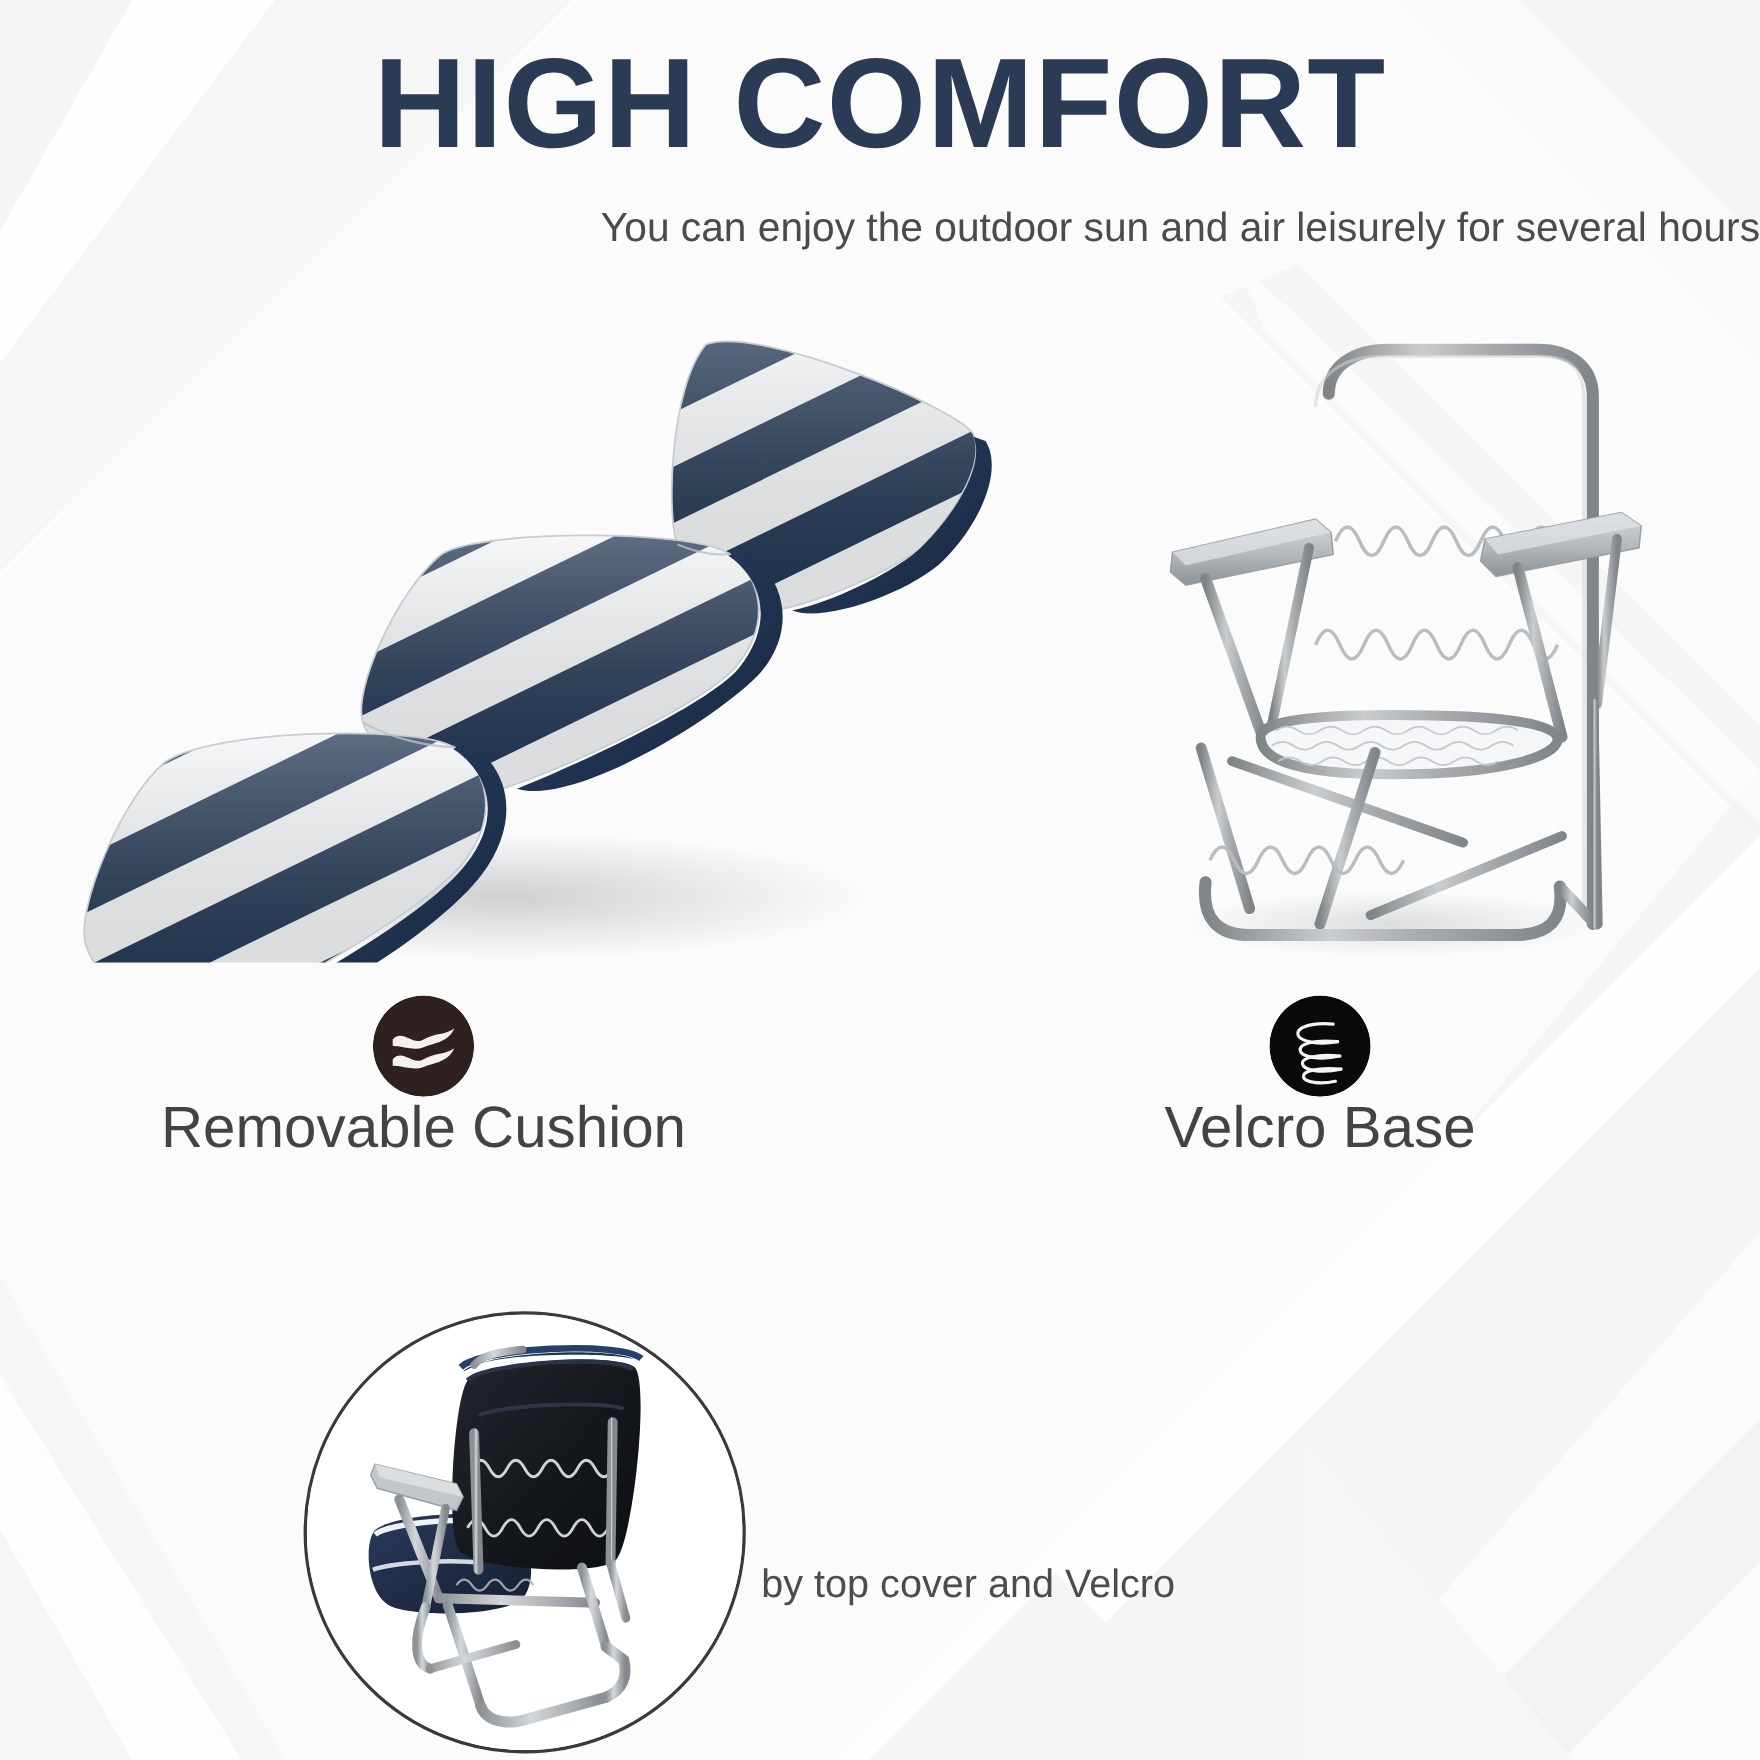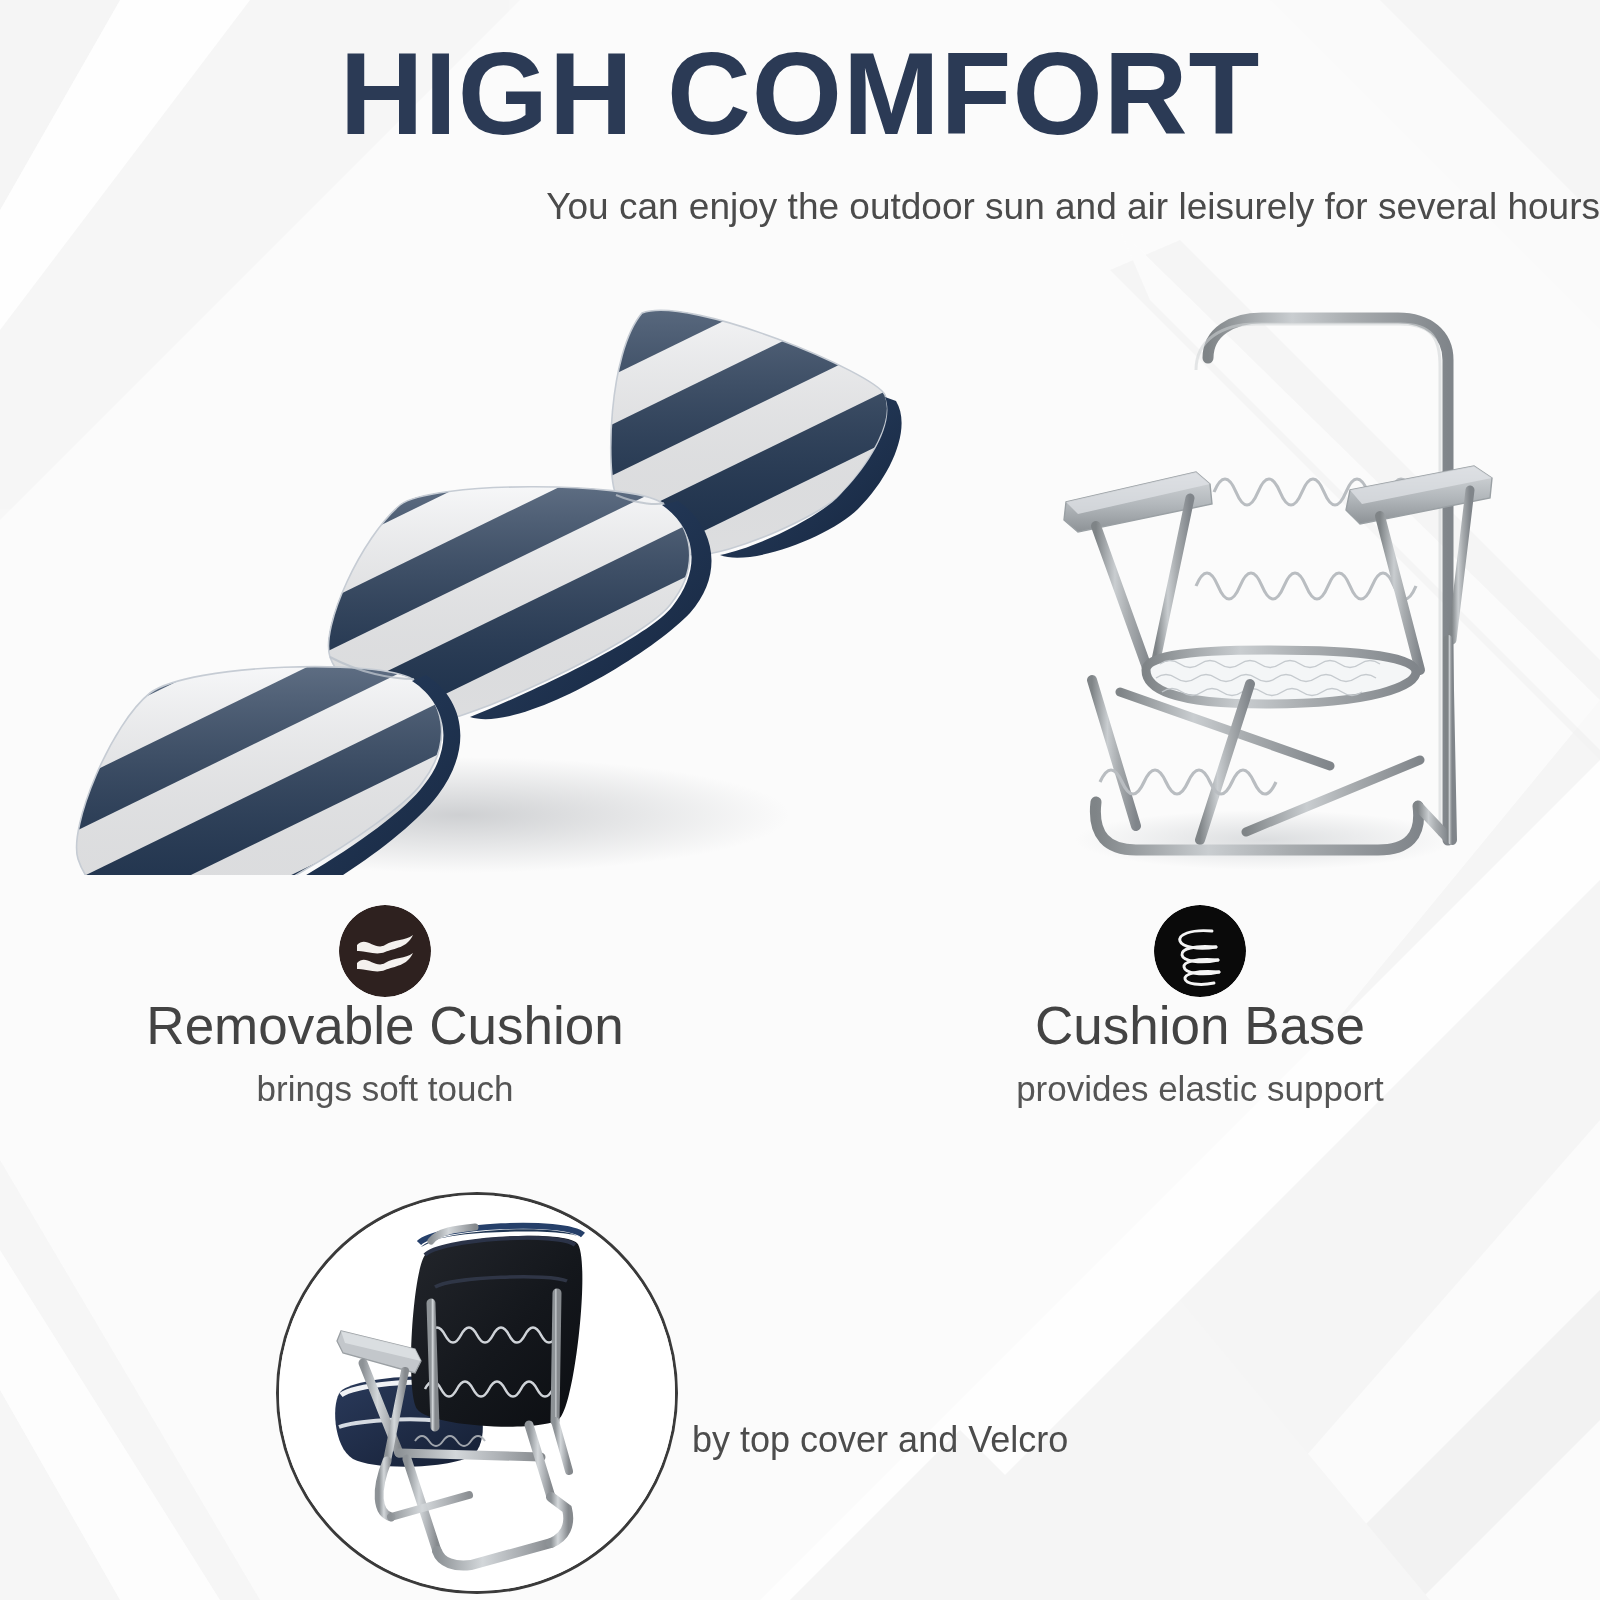--- a/index.html
+++ b/index.html
@@ -308,35 +308,33 @@
 
   <div class="feature" id="feature-cushion">
     <svg class="icon-circle" viewBox="0 0 92 92">
       <circle cx="46" cy="46" r="46" fill="#2e211f"></circle>
       <path d="M18,40 C27,30 36,46 46,40 C56,34 66,36 74,30
                C68,43 56,43 46,47 C36,51 26,45 18,46 Z" fill="#f4f1ee"></path>
       <path d="M18,58 C27,48 36,64 46,58 C56,52 66,54 74,48
                C68,61 56,61 46,65 C36,69 26,63 18,64 Z" fill="#f4f1ee"></path>
     </svg>
     <div class="feat-title">Removable Cushion</div>
-    <div class="feat-sub">brings soft touch</div>
   </div>
 
   <div class="feature" id="feature-spring">
     <svg class="icon-circle" viewBox="0 0 92 92">
       <circle cx="46" cy="46" r="46" fill="#0a0a0a"></circle>
       <g fill="none" stroke="#f5f5f5" stroke-width="2.9" stroke-linecap="round">
         <path d="M58,26 C36,24 24,30 26,36 C28,42 44,45 62,42"></path>
         <path d="M62,42 C40,40 27,44 28,50 C29,56 46,59 64,55"></path>
         <path d="M64,55 C42,53 29,57 30,62 C31,68 47,71 65,67"></path>
         <path d="M65,67 C43,65 30,69 31,74 C32,79 46,81 60,78"></path>
       </g>
     </svg>
-    <div class="feat-title">Cushion Base</div>
-    <div class="feat-sub">provides elastic support</div>
+    <div class="feat-title">Velcro Base</div>
   </div>
 
   <div class="inset-circle">
     <svg viewBox="0 0 396 396" width="396" height="396">
       <defs>
         <linearGradient id="tube2" x1="0" y1="0" x2="1" y2="0">
           <stop offset="0%" stop-color="#8d9296"></stop>
           <stop offset="40%" stop-color="#d3d7da"></stop>
           <stop offset="70%" stop-color="#aeb2b6"></stop>
           <stop offset="100%" stop-color="#85898d"></stop>

